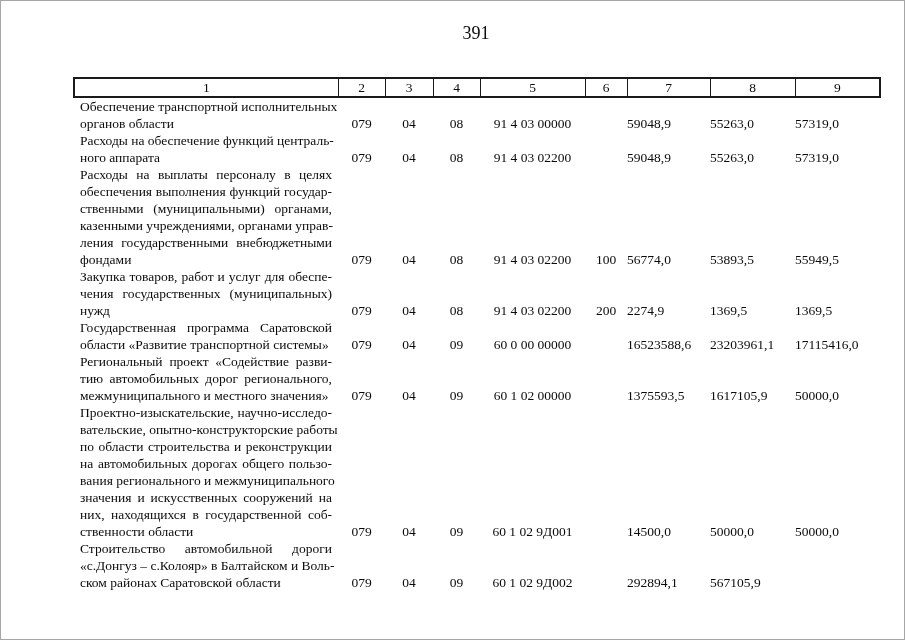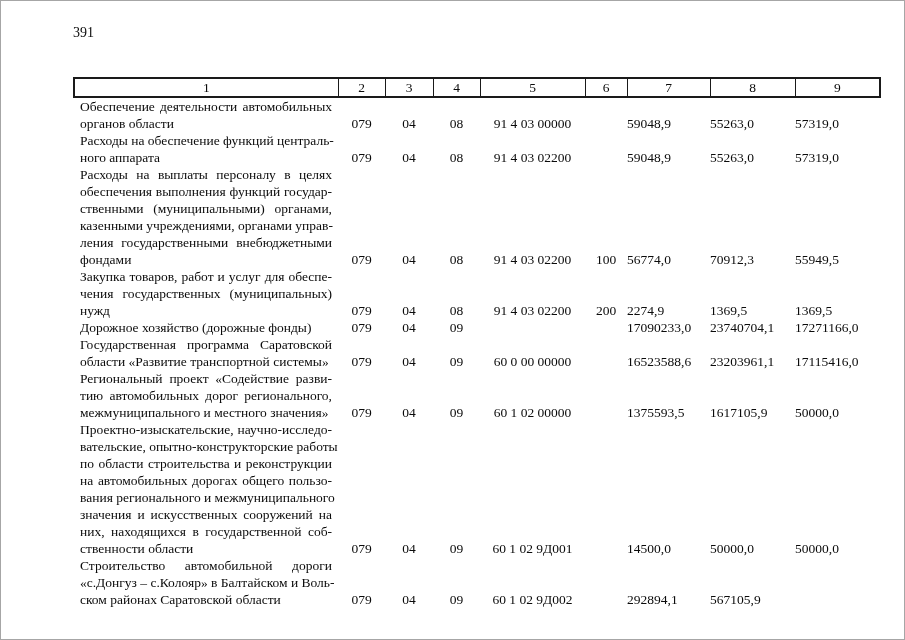--- a/index.html
+++ b/index.html
@@ -8,21 +8,21 @@
     width:905px; height:640px;
     box-sizing:border-box;
     background:#ffffff;
     border:1px solid #a6a6a6;
     overflow:hidden;
     font-family:"Liberation Serif", serif;
     color:#0b0b0b;
   }
   .page-number {
     position:absolute; top:24px; left:72px; width:806px;
-    text-align:left; font-size:14px; line-height:16px;
+    text-align:center; font-size:18px; line-height:16px;
   }
   .tblwrap { position:absolute; left:72px; top:76px; width:806px; }
   table { border-collapse:collapse; table-layout:fixed; width:806px; }
   thead { border:2px solid #1a1a1a; }
   thead td {
     border:1px solid #1a1a1a;
     height:17px; padding:0;
     text-align:center; font-size:13.5px; line-height:16px;
   }
   tbody td {
@@ -64,21 +64,21 @@
             <td>5</td>
             <td>6</td>
             <td>7</td>
             <td>8</td>
             <td>9</td>
           </tr>
       </thead>
       <tbody>
           <tr>
             <td class="c1">
-              <div class="nline j">Обеспечение деятельности автомобильных</div>
+              <div class="nline j">Обеспечение транспортной исполнительных</div>
               <div class="nline">органов области</div>
             </td>
             <td class="cc">079</td>
             <td class="cc">04</td>
             <td class="cc">08</td>
             <td class="cc">91 4 03 00000</td>
             <td class="cc"></td>
             <td class="cr">59048,9</td>
             <td class="cr">55263,0</td>
             <td class="cr">57319,0</td>
@@ -105,50 +105,37 @@
               <div class="nline j">казенными учреждениями, органами управ-</div>
               <div class="nline j">ления государственными внебюджетными</div>
               <div class="nline">фондами</div>
             </td>
             <td class="cc">079</td>
             <td class="cc">04</td>
             <td class="cc">08</td>
             <td class="cc">91 4 03 02200</td>
             <td class="cc">100</td>
             <td class="cr">56774,0</td>
-            <td class="cr">70912,3</td>
+            <td class="cr">53893,5</td>
             <td class="cr">55949,5</td>
           </tr>
           <tr>
             <td class="c1">
               <div class="nline j">Закупка товаров, работ и услуг для обеспе-</div>
               <div class="nline j">чения государственных (муниципальных)</div>
               <div class="nline">нужд</div>
             </td>
             <td class="cc">079</td>
             <td class="cc">04</td>
             <td class="cc">08</td>
             <td class="cc">91 4 03 02200</td>
             <td class="cc">200</td>
             <td class="cr">2274,9</td>
             <td class="cr">1369,5</td>
             <td class="cr">1369,5</td>
-          </tr>
-          <tr>
-            <td class="c1">
-              <div class="nline">Дорожное хозяйство (дорожные фонды)</div>
-            </td>
-            <td class="cc">079</td>
-            <td class="cc">04</td>
-            <td class="cc">09</td>
-            <td class="cc"></td>
-            <td class="cc"></td>
-            <td class="cr">17090233,0</td>
-            <td class="cr">23740704,1</td>
-            <td class="cr">17271166,0</td>
           </tr>
           <tr>
             <td class="c1">
               <div class="nline j">Государственная программа Саратовской</div>
               <div class="nline">области «Развитие транспортной системы»</div>
             </td>
             <td class="cc">079</td>
             <td class="cc">04</td>
             <td class="cc">09</td>
             <td class="cc">60 0 00 00000</td>

